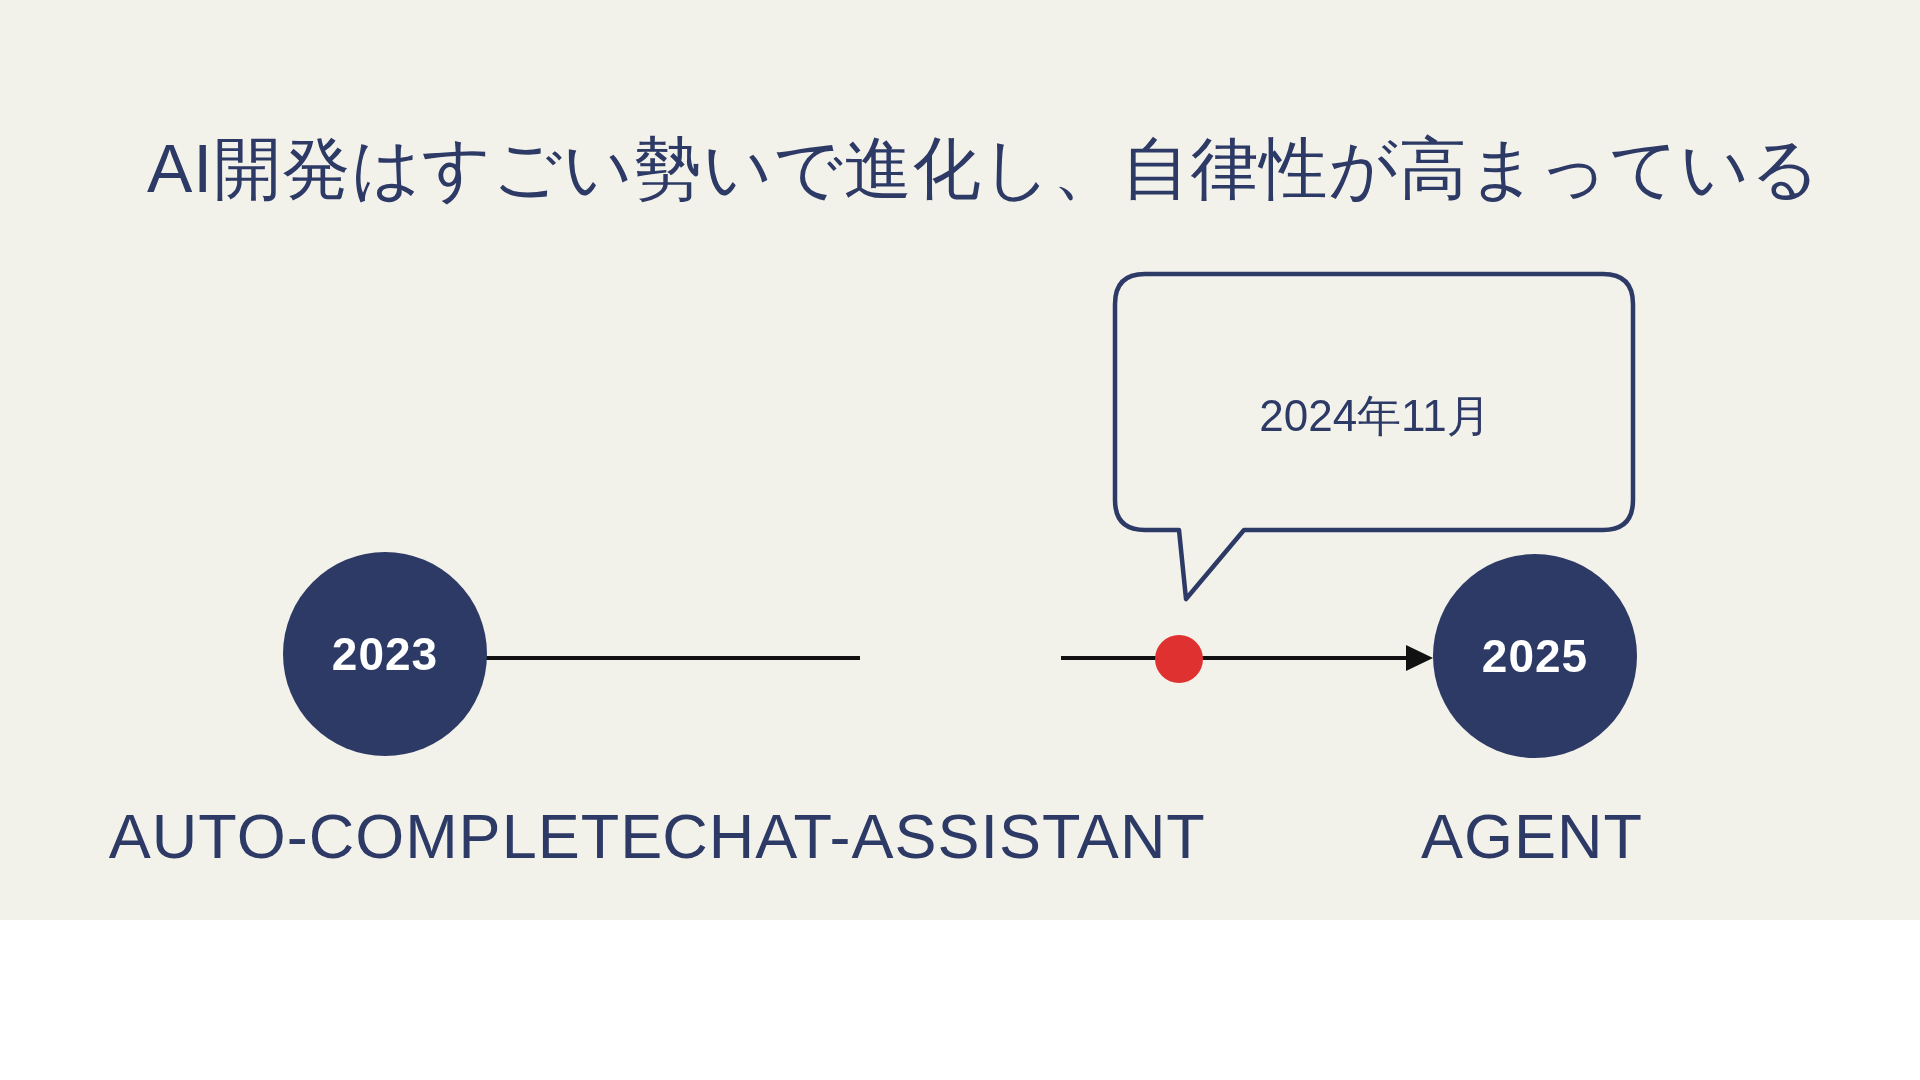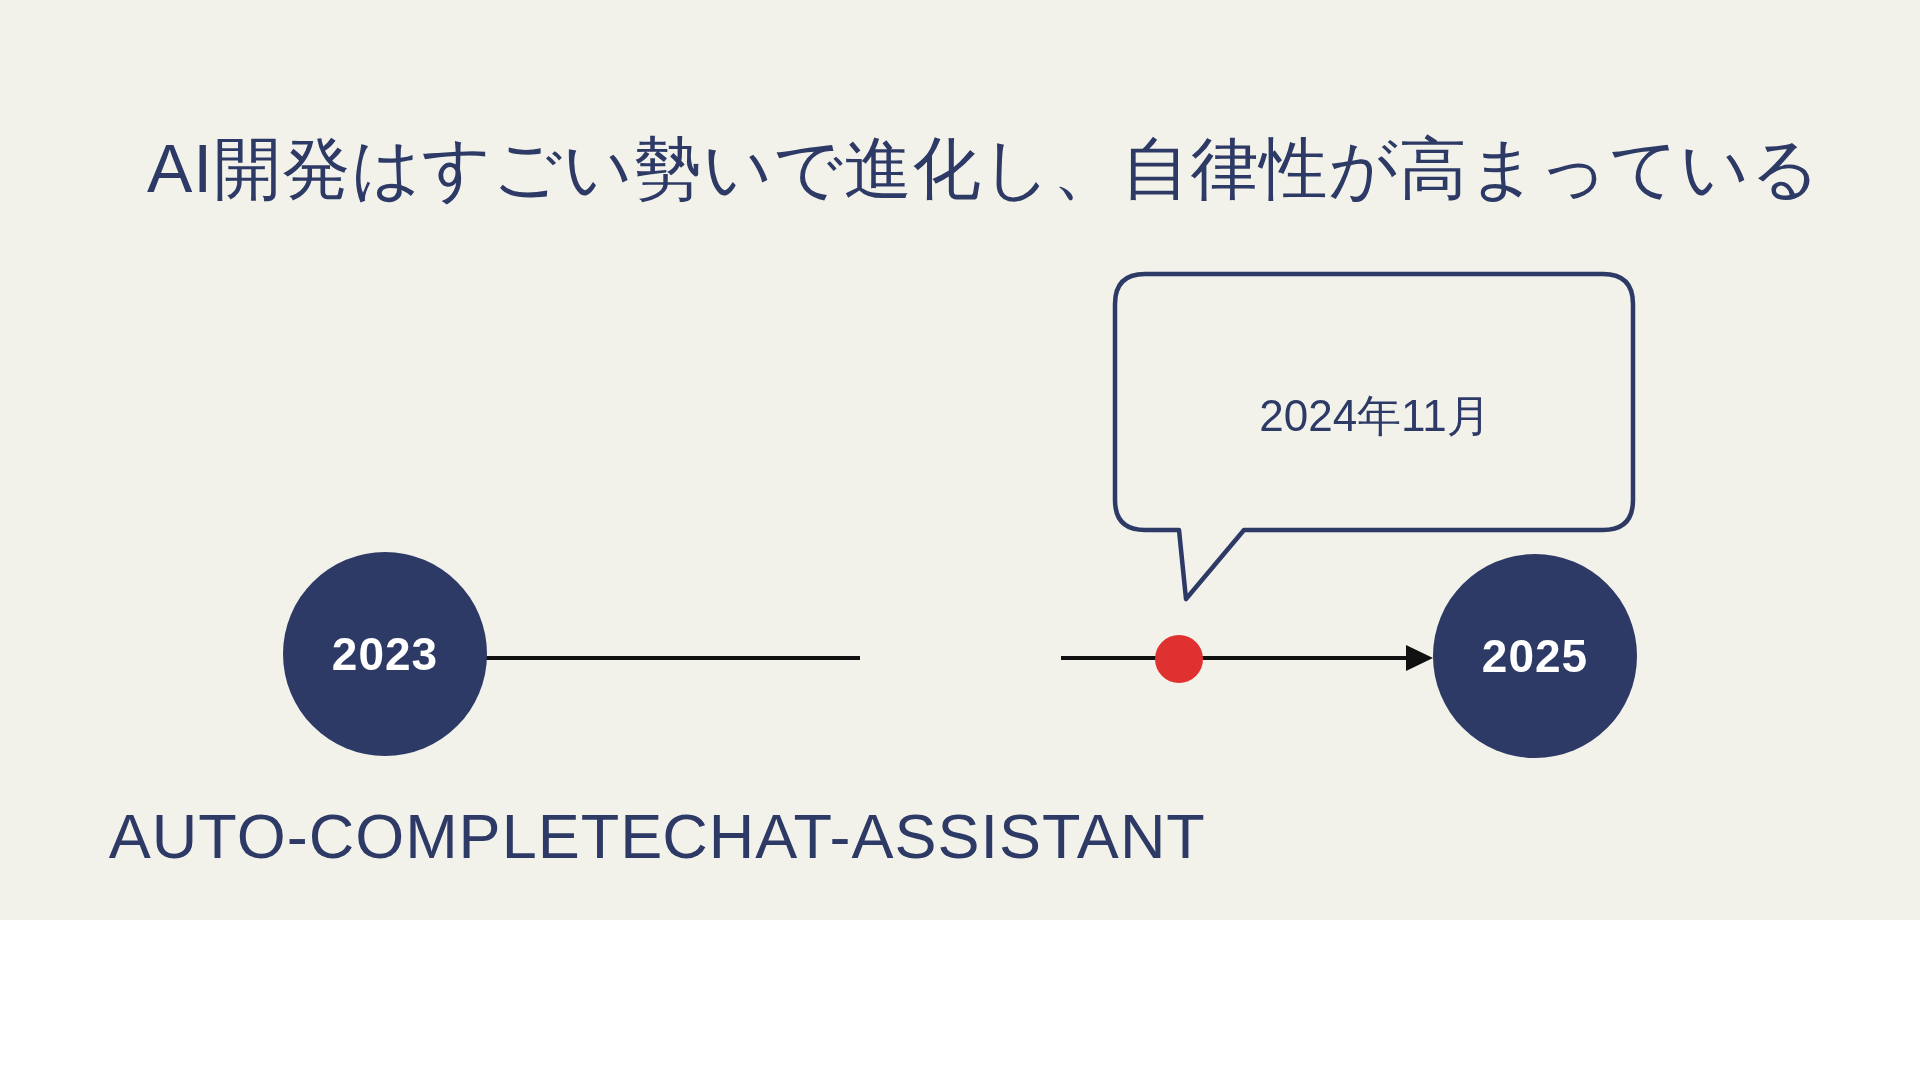--- a/index.html
+++ b/index.html
@@ -116,18 +116,19 @@
 
   <div class="node node-2023">
     <span class="year">2023</span>
   </div>
   <div class="node node-2025">
     <span class="year">2025</span>
   </div>
 
   <div class="stage-label label-1">AUTO-COMPLETE</div>
   <div class="stage-label label-2">CHAT-ASSISTANT</div>
+  <div class="stage-label label-3">AGENT</div>
 
   <div class="callout-text">
     <div>2024年11月</div>
   </div>
 
 </div>
 
 </body></html>

